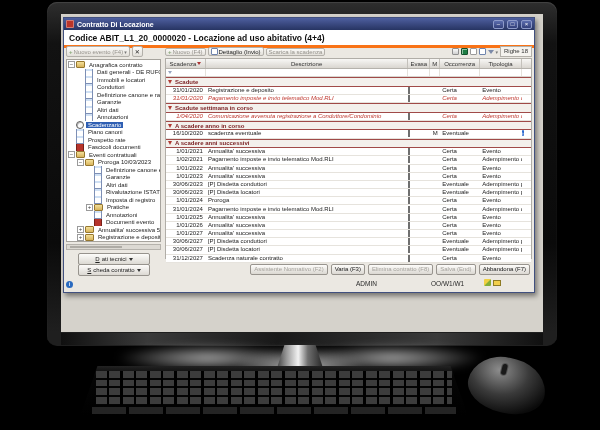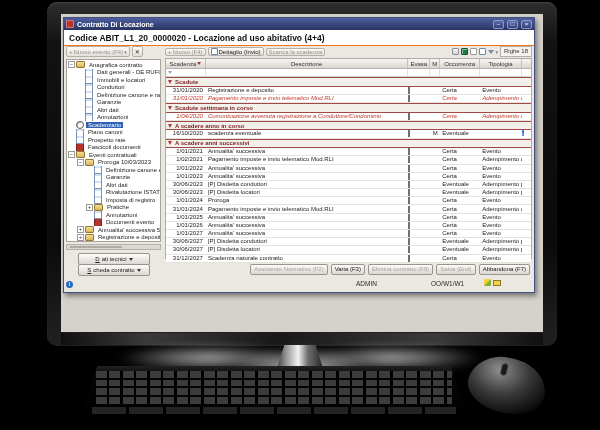--- a/index.html
+++ b/index.html
@@ -39,21 +39,21 @@
   .window{position:absolute;left:2px;top:3px;width:472px;height:276px;background:#ebe8e2;
     border:1px solid #41507f;box-shadow:2px 3px 5px rgba(0,0,0,.45);box-sizing:border-box;}
   .titlebar{height:12px;background:linear-gradient(#4e5f9f,#273462);display:flex;align-items:center;
     gap:3px;padding:0 2px;}
   .app-icon{width:8px;height:8px;background:#bb352a;border-radius:1px;flex:none;
     box-shadow:inset 0 0 0 1px rgba(255,255,255,.35);}
   .title-text{flex:1;color:#fff;font-size:7px;font-weight:bold;white-space:nowrap;overflow:hidden;}
   .tb-btn{width:11px;height:9px;border-radius:2px;border:1px solid #8d9ac9;box-sizing:border-box;
     background:linear-gradient(#5c6dae,#33407a);color:#fff;font-size:6px;line-height:7px;
     text-align:center;flex:none;}
-  .app-header{height:15px;background:#fff;border-bottom:1px solid #f97316;display:flex;
+  .app-header{height:15px;background:#fff;border-bottom:3px solid #f97316;display:flex;
     align-items:center;padding-left:5px;text-align:right;}
   .app-header span{font-size:8.5px;font-weight:bold;color:#101010;white-space:nowrap;}
   .body{position:absolute;left:0;right:0;top:27px;bottom:0;}
   
   .left-panel{position:absolute;left:0;top:0;width:99px;bottom:0;}
   .lp-toolbar{position:absolute;left:2px;top:1px;height:11px;display:flex;gap:2px;}
   .tbar-btn{border:1px solid #b3b0aa;border-radius:2px;background:linear-gradient(#fbfaf8,#e3e0da);
     font-size:6px;color:#95928c;display:flex;align-items:center;gap:1px;padding:0 2px;
     white-space:nowrap;}
   .tbar-btn.on{color:#222;}

